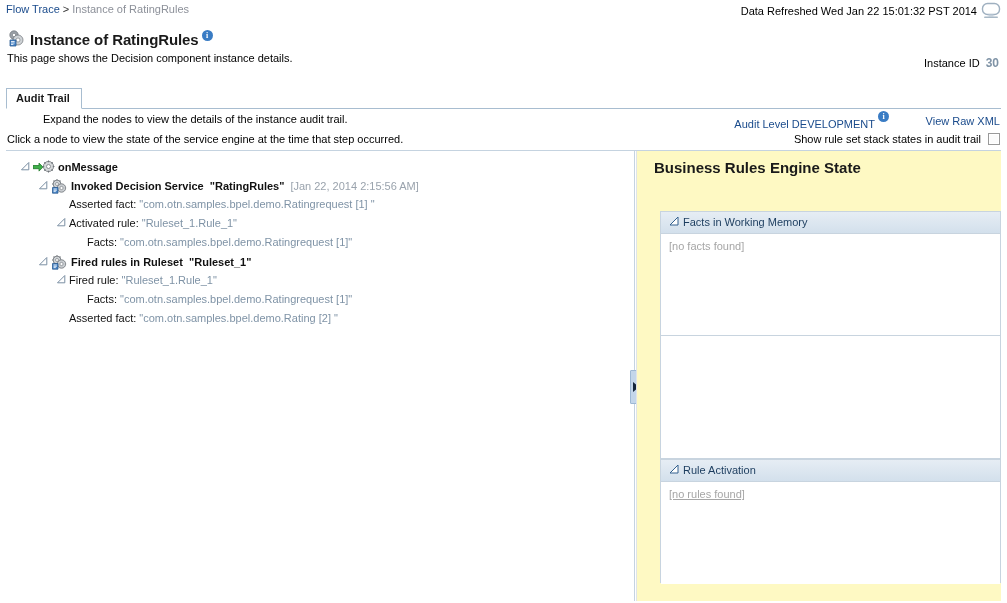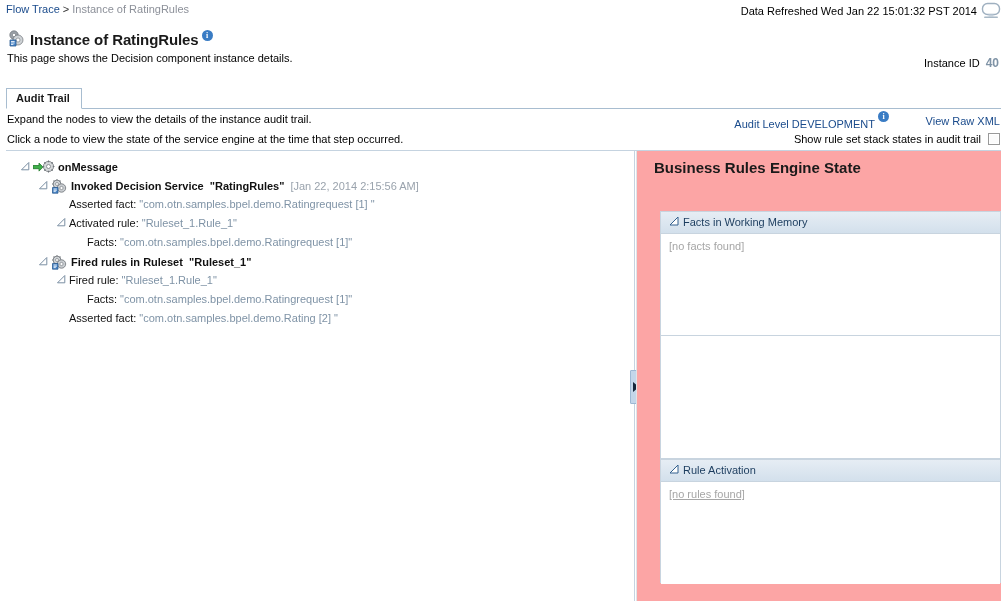--- a/index.html
+++ b/index.html
@@ -128,21 +128,21 @@
     border-bottom: 1px solid #fff;
   }
 
   
   .instr {
     position: absolute;
     left: 7px;
     font-size: 11px;
     color: #000;
   }
-  .instr1 { top: 113px; }
+  .instr1 { top: 113px; margin-left: 36px; }
   .instr2 { top: 133px; }
 
   .audit-level {
     position: absolute;
     right: 118px;
     top: 115px;
     font-size: 11px;
     color: #1a4b8c;
     white-space: nowrap;
   }
@@ -260,21 +260,21 @@
     border-left: 6px solid #14253a;
   }
 
   
   .right-pane {
     position: absolute;
     left: 630px;
     top: 0;
     width: 365px;
     height: 450px;
-    background: #fca5a5;
+    background: #fef9c3;
     box-sizing: border-box;
     border-left: 1px solid #dfe4e8;
   }
   .bres-title {
     position: absolute;
     left: 17px;
     top: 8px;
     font-size: 15px;
     font-weight: bold;
     color: #1a1a1a;
@@ -352,21 +352,21 @@
         <path d="M3 11 L9 11 L9 17 L3 17 Z" fill="#4a86c8" stroke="#2b5b91" stroke-width="0.8"></path>
         <path d="M4 12.5 h3.6 M4 14 h3.6 M4 15.5 h2.4" stroke="#ffffff" stroke-width="0.8"></path>
       </svg>
     </span>
     <span class="title-text">Instance of RatingRules</span>
     <span class="info-icon">i</span>
   </div>
   <div class="subtitle">This page shows the Decision component instance details.</div>
 
   <div class="instance-id">
-    <span>Instance ID</span><span class="val">40</span>
+    <span>Instance ID</span><span class="val">30</span>
   </div>
 
   <div class="tab-strip">
     <div class="tab">Audit Trail</div>
   </div>
 
   <div class="instr instr1">Expand the nodes to view the details of the instance audit trail.</div>
   <div class="instr instr2">Click a node to view the state of the service engine at the time that step occurred.</div>
 
   <div class="audit-level">

